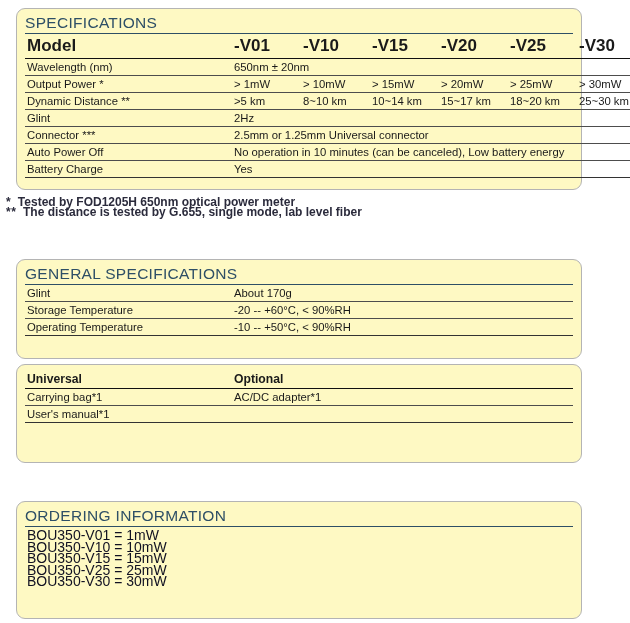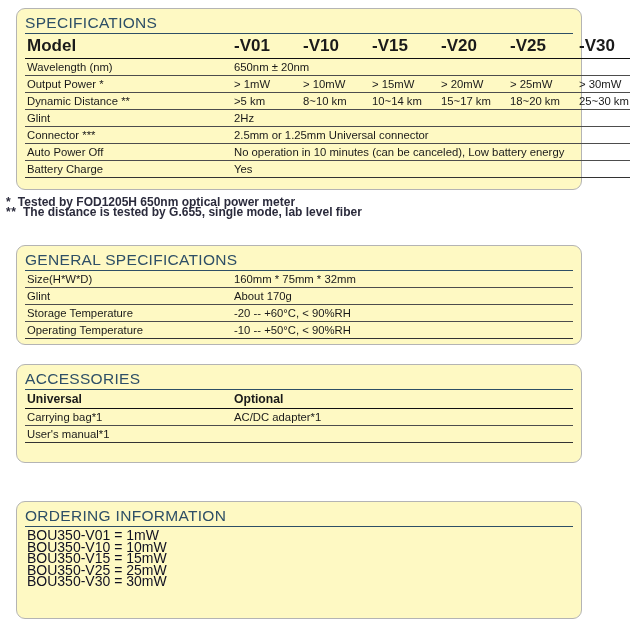--- a/index.html
+++ b/index.html
@@ -25,21 +25,21 @@
     position: absolute;
     left: 4px;
     width: 566px;
     box-sizing: border-box;
     border: 1px solid #b4b4b4;
     border-radius: 9px;
     background: #fef9c3;
     margin-left: 12px;
   }
   #panel-specifications { top: 8px;   height: 182px; }
-  #panel-general        { top: 245px; height: 100px; }
+  #panel-general        { top: 259px; height: 100px; }
   #panel-accessories    { top: 364px; height: 99px; }
   #panel-ordering       { top: 501px; height: 118px; }
 
   .panel-inner {
     padding: 5px 8px 0 8px;
   }
   
   .section-title {
     font-size: 15.5px;
     color: #2e4f66;
@@ -209,44 +209,39 @@
       <span class="fn-mark">**</span>
       &nbsp;<span>The distance is tested by G.655, single mode, lab level fiber</span>
     </div>
   </div>
 
   <div class="panel" id="panel-general">
     <div class="panel-inner">
       <span class="section-title">GENERAL SPECIFICATIONS</span>
       <table class="spec">
         <tbody>
-            <tr>
-          <td class="label">Size(H*W*D)</td>
-          <td class="wide">160mm * 75mm * 32mm</td>
-        </tr>
         <tr>
           <td class="label">Glint</td>
           <td class="wide">About 170g</td>
         </tr>
         <tr>
           <td class="label">Storage Temperature</td>
           <td class="wide">-20 -- +60°C, &lt; 90%RH</td>
         </tr>
         <tr>
           <td class="label">Operating Temperature</td>
           <td class="wide">-10 -- +50°C, &lt; 90%RH</td>
         </tr>
       </tbody>
         </table>
     </div>
   </div>
 
   <div class="panel" id="panel-accessories">
     <div class="panel-inner">
-      <span class="section-title">ACCESSORIES</span>
       <table class="acc">
         <tbody>
             <tr class="head">
           <td class="acc-std">Universal</td>
           <td>Optional</td>
         </tr>
         <tr>
           <td class="acc-std">Carrying bag*1</td>
           <td>AC/DC adapter*1</td>
         </tr>

